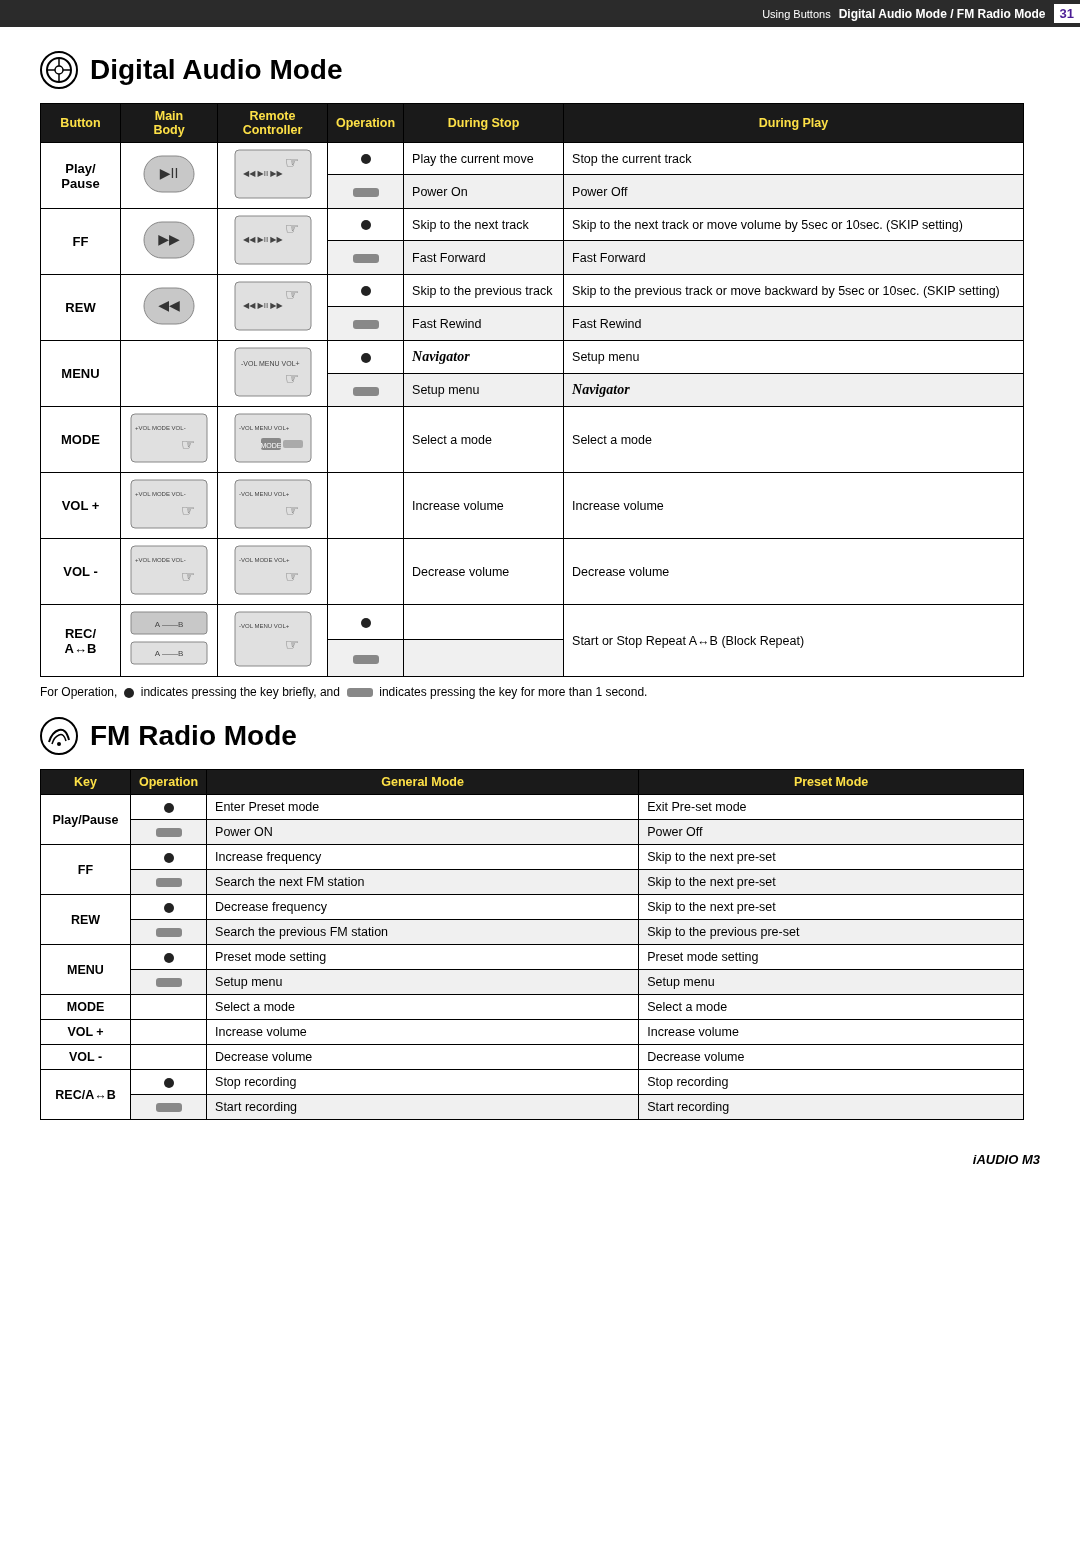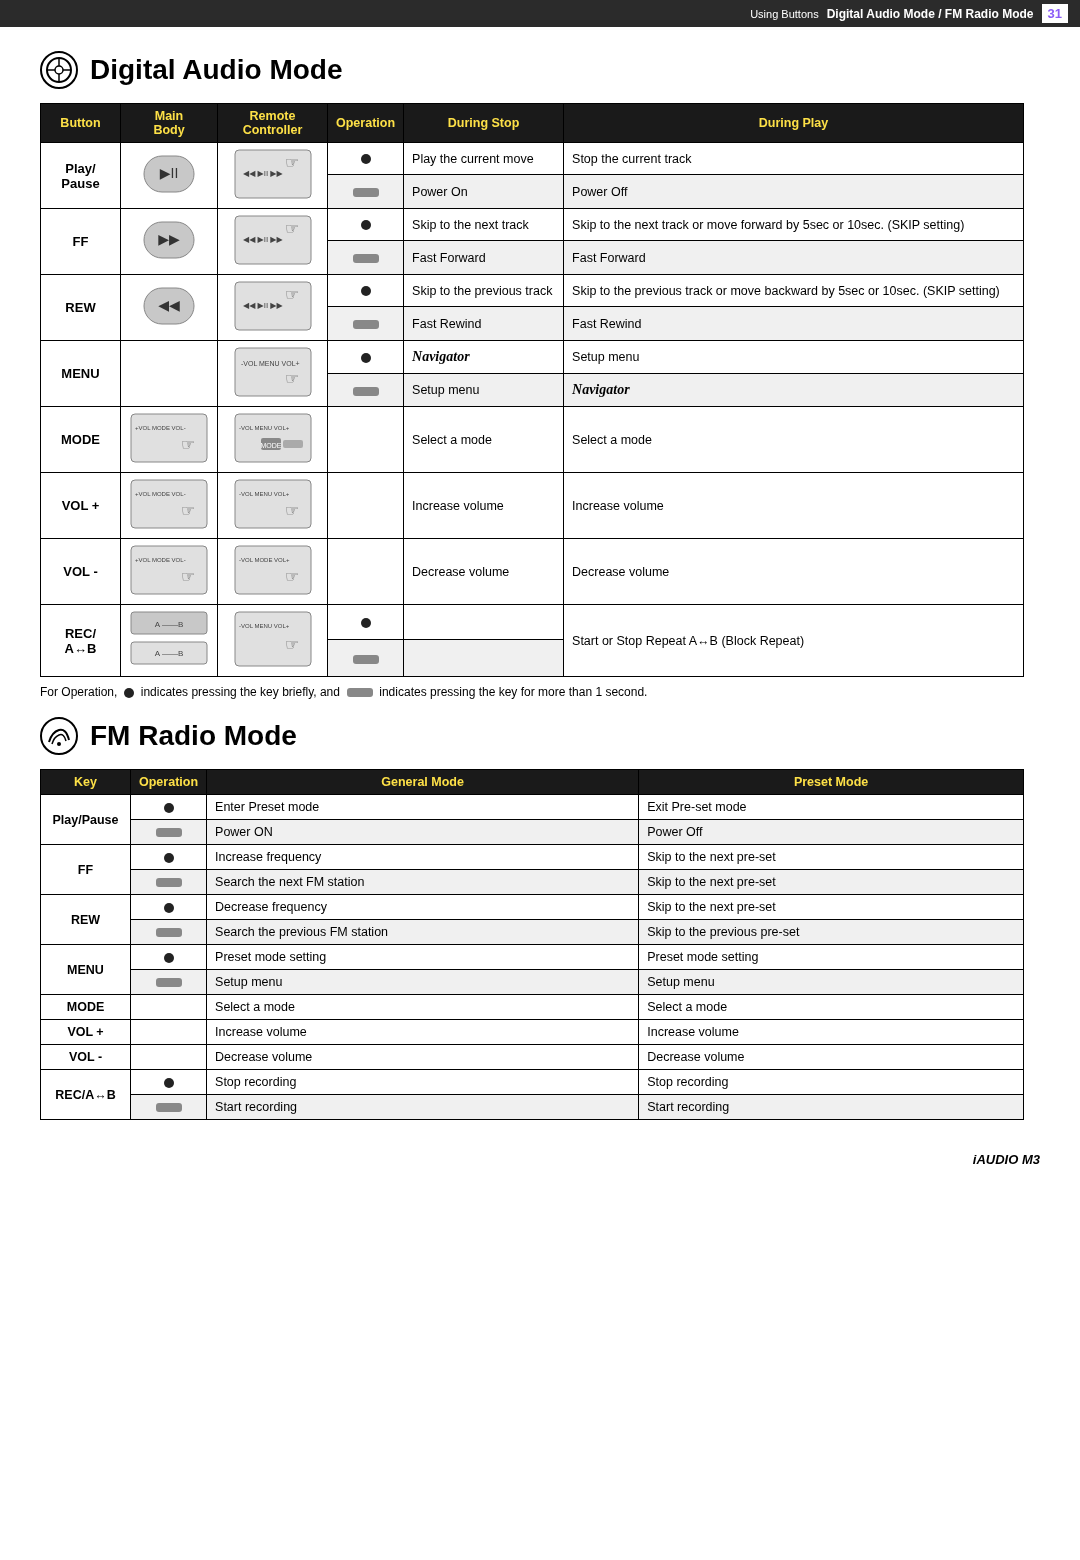--- a/index.html
+++ b/index.html
@@ -13,34 +13,34 @@
       padding: 0;
     }
 
     
     .top-header {
       background: #2b2b2b;
       color: #fff;
       display: flex;
       justify-content: flex-end;
       align-items: center;
-      padding: 4px 12px;
+      padding: 4px 0;
       font-size: 11px;
       gap: 8px;
     }
     .top-header .using-buttons {
       font-size: 11px;
     }
     .top-header .page-title-header {
       font-weight: bold;
       font-size: 12px;
     }
     .top-header .page-num {
       background: #fff;
-      color: #8b5cf6;
+      color: #4c1d95;
       font-weight: bold;
       padding: 2px 6px;
       font-size: 13px;
     }
 
     
     .content {
       padding: 24px 56px 20px 40px;
     }
 
@@ -263,21 +263,21 @@
           <svg width="80" height="52" viewBox="0 0 80 52">
             <rect x="2" y="2" width="76" height="48" rx="4" fill="#e0e0e0" stroke="#888" stroke-width="1"></rect>
             <text x="10" y="28" font-size="8" fill="#444">◀◀ ▶II ▶▶</text>
             <text x="52" y="20" font-size="16" fill="#555">☞</text>
           </svg>
         </td>
         <td class="operation-cell">
           <span class="btn-icon-circle"></span>
         </td>
         <td>Skip to the next track</td>
-        <td>Skip to the next track or move forward by 5sec or 10sec. (SKIP setting)</td>
+        <td>Skip to the next track or move volume by 5sec or 10sec. (SKIP setting)</td>
       </tr>
       <tr class="sub-row">
         <td class="operation-cell">
           <span class="btn-icon-rect"></span>
         </td>
         <td>Fast Forward</td>
         <td>Fast Forward</td>
       </tr>
 
       <tr class="main-row">

